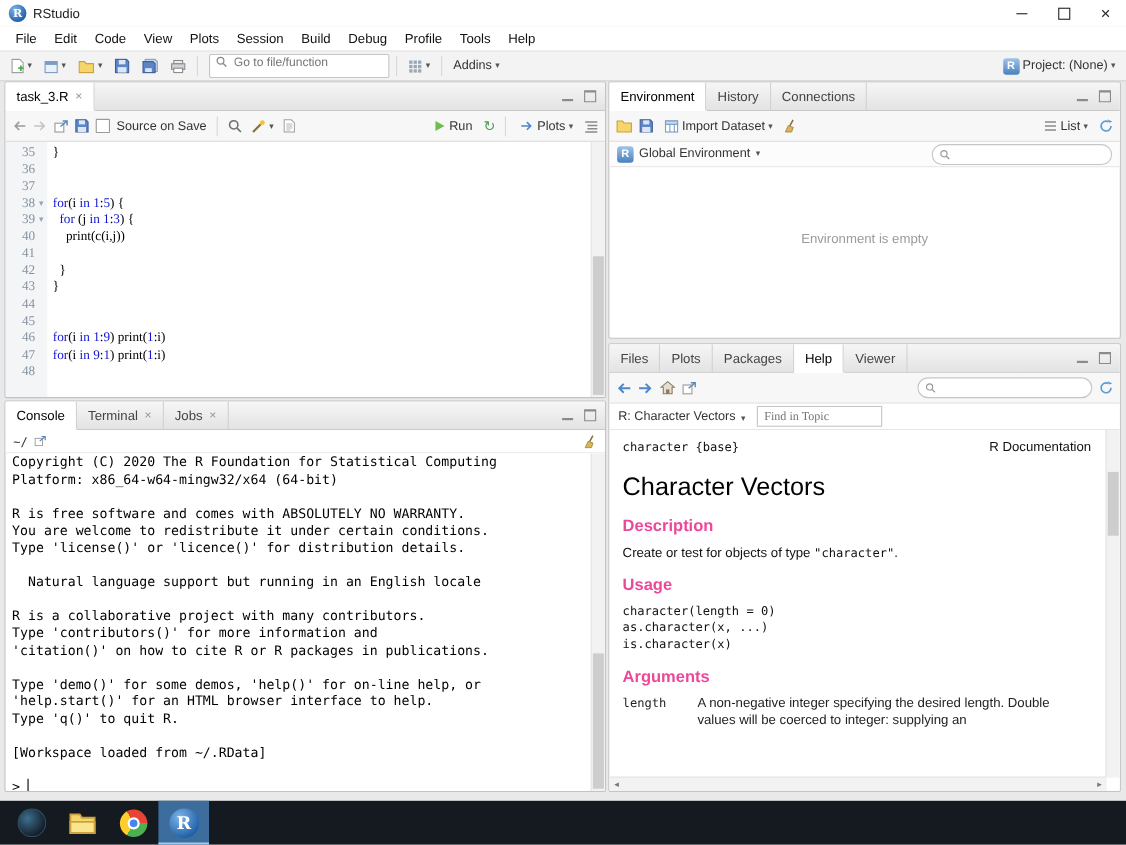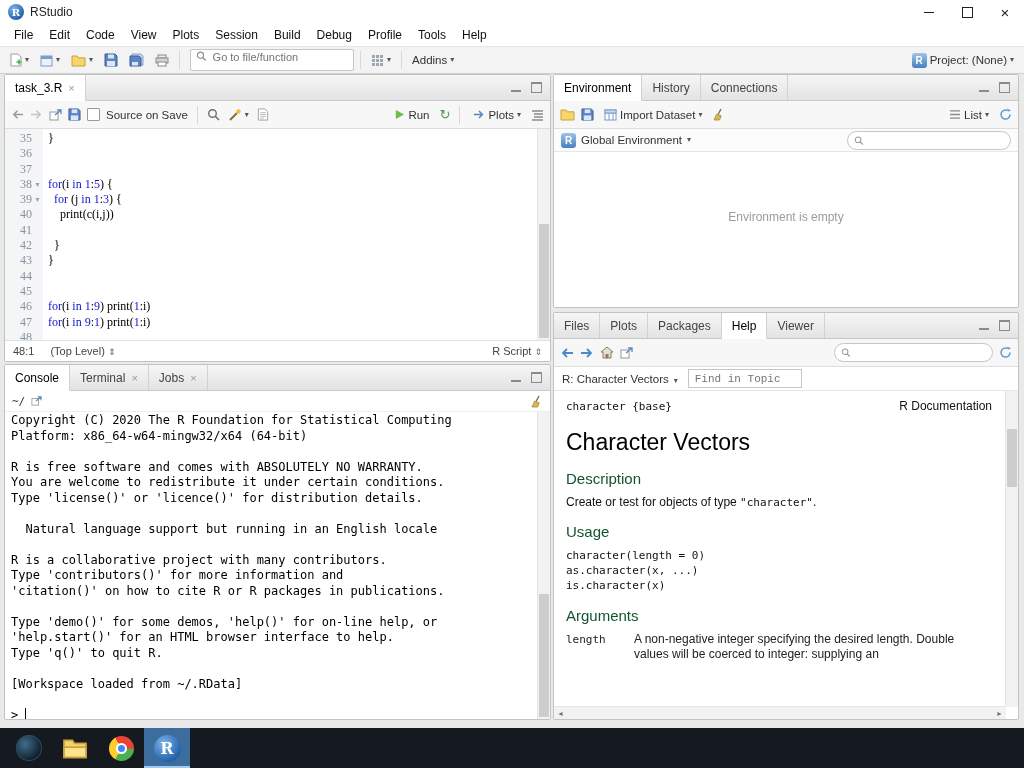--- a/index.html
+++ b/index.html
@@ -75,28 +75,28 @@
   
   .envbar2{height:22px;min-height:22px;display:flex;align-items:center;gap:5px;padding:0 7px;border-bottom:1px solid #e6e6e6;background:#fcfcfc}
   .search-box{display:flex;align-items:center;gap:4px;border:1px solid #c6c6c6;border-radius:10px;height:17px;padding:0 6px;background:#fff;width:150px;margin-left:auto}
   .search-box input{border:none;outline:none;width:100%;font-size:11px;font-family:inherit;background:transparent}
   .env-empty{flex:1;display:flex;justify-content:center;color:#9b9b9b;padding-top:58px;font-size:12px}
   .rcube{width:15px;height:15px;border-radius:3px;background:linear-gradient(#9fc3e8,#4880bd);color:#fff;font-size:10px;font-weight:bold;display:flex;align-items:center;justify-content:center}
 
   
   .help-row2{height:23px;min-height:23px;display:flex;align-items:center;gap:10px;padding:0 8px;border-bottom:1px solid #e6e6e6;background:#fff}
   .topic-dd{display:flex;align-items:flex-end;gap:5px;font-size:11.5px;color:#333}
-  .find-input{border:1px solid #c6c6c6;height:17px;font-size:11px;padding:0 6px;width:100px;color:#333;font-family:Liberation Mono, monospace}
+  .find-input{border:1px solid #c6c6c6;height:17px;font-size:11px;padding:0 6px;width:100px;color:#333;font-family:Liberation Serif, serif}
   .help-content{flex:1;position:relative;overflow:hidden;background:#fff}
   .help-doc{position:absolute;top:0;left:0;right:12px;bottom:12px;padding:8px 14px 0 12px;overflow:hidden}
   .doc-header{display:flex;justify-content:space-between;align-items:baseline}
   .doc-header-left{font-family:"DejaVu Sans Mono","Liberation Mono",monospace;font-size:11px;color:#111}
   .doc-header-right{font-size:12px;color:#111}
   .doc-title{font-size:23px;color:#000;margin:16px 0 4px;font-weight:400}
-  .doc-h2{font-size:15px;font-weight:normal;color:#14532d;margin:14px 0 8px}
+  .doc-h2{font-size:15px;font-weight:bold;color:#ec4899;margin:14px 0 8px}
   .doc-text{font-size:12px;color:#111}
   .inline-code{font-family:"DejaVu Sans Mono","Liberation Mono",monospace;font-size:11px}
   .usage-code{font-family:"DejaVu Sans Mono","Liberation Mono",monospace;font-size:11px;line-height:15px;color:#111}
   .arg-row{display:flex;gap:24px;margin-top:6px}
   .arg-term{font-family:"DejaVu Sans Mono","Liberation Mono",monospace;font-size:11px;min-width:44px;padding-top:1px}
   .arg-def{font-size:12px;line-height:15px;max-width:360px}
   .help-vscroll{position:absolute;right:0;top:0;bottom:12px;width:12px;background:#f2f2f2;border-left:1px solid #e4e4e4}
   .hscroll{position:absolute;left:0;right:12px;bottom:0;height:12px;background:#f2f2f2;border-top:1px solid #e4e4e4;
            display:flex;align-items:center;justify-content:space-between;padding:0 3px;font-size:7px;color:#777}
 
@@ -348,26 +348,20 @@
             </div>
             <div class="gl">
               <span>48</span>
               <span class="fold"></span>
             </div>
           </div>
         <div class="codelines"><div class="cl">}</div><div class="cl">&nbsp;</div><div class="cl">&nbsp;</div><div class="cl"><span class="kw">for</span>(i <span class="kw">in</span> <span class="num">1</span>:<span class="num">5</span>) {</div><div class="cl">  <span class="kw">for</span> (j <span class="kw">in</span> <span class="num">1</span>:<span class="num">3</span>) {</div><div class="cl">    print(c(i,j))</div><div class="cl">&nbsp;</div><div class="cl">  }</div><div class="cl">}</div><div class="cl">&nbsp;</div><div class="cl">&nbsp;</div><div class="cl"><span class="kw">for</span>(i <span class="kw">in</span> <span class="num">1</span>:<span class="num">9</span>) print(<span class="num">1</span>:i)</div><div class="cl"><span class="kw">for</span>(i <span class="kw">in</span> <span class="num">9</span>:<span class="num">1</span>) print(<span class="num">1</span>:i)</div><div class="cl">&nbsp;</div></div>
         <div class="vscroll">
             <div class="vthumb" style="top:45%;bottom:2px"></div>
           </div>
-      </div>
-      <div class="src-status">
-        <span>48:1</span>
-        <span><span>(Top Level)</span> <span class="updown">⇕</span></span>
-        <span class="spacer"></span>
-        <span><span>R Script</span> <span class="updown">⇕</span></span>
       </div>
     </div>
 
     <div class="pane" id="console-pane">
       <div class="tabbar">
           <div class="tab active">
             <span>Console</span>
           </div>
           <div class="tab">
             <span>Terminal</span>

